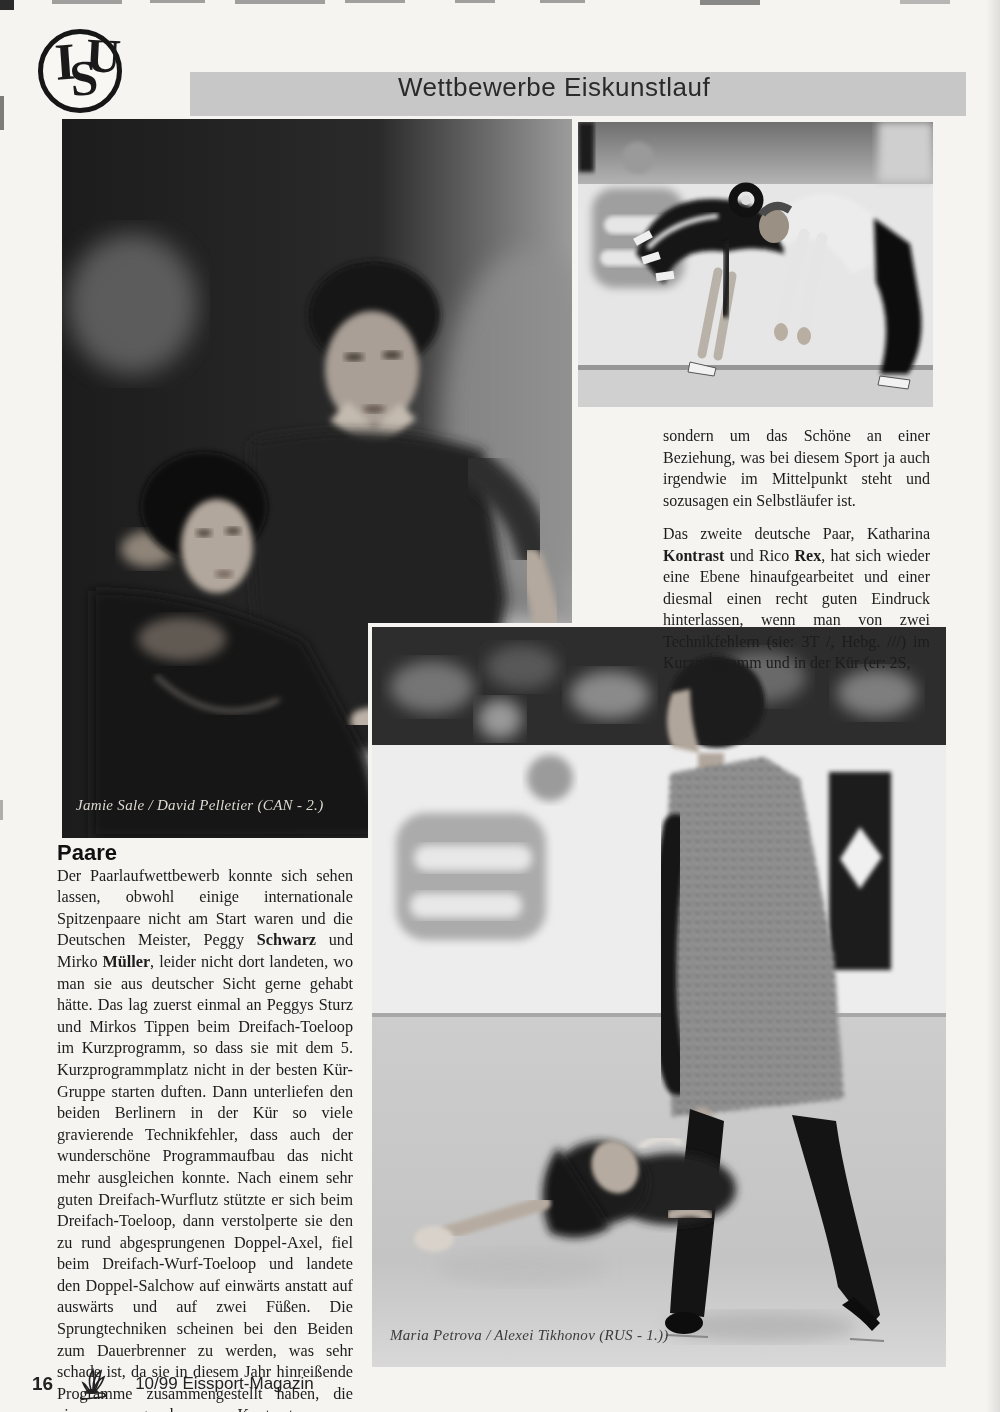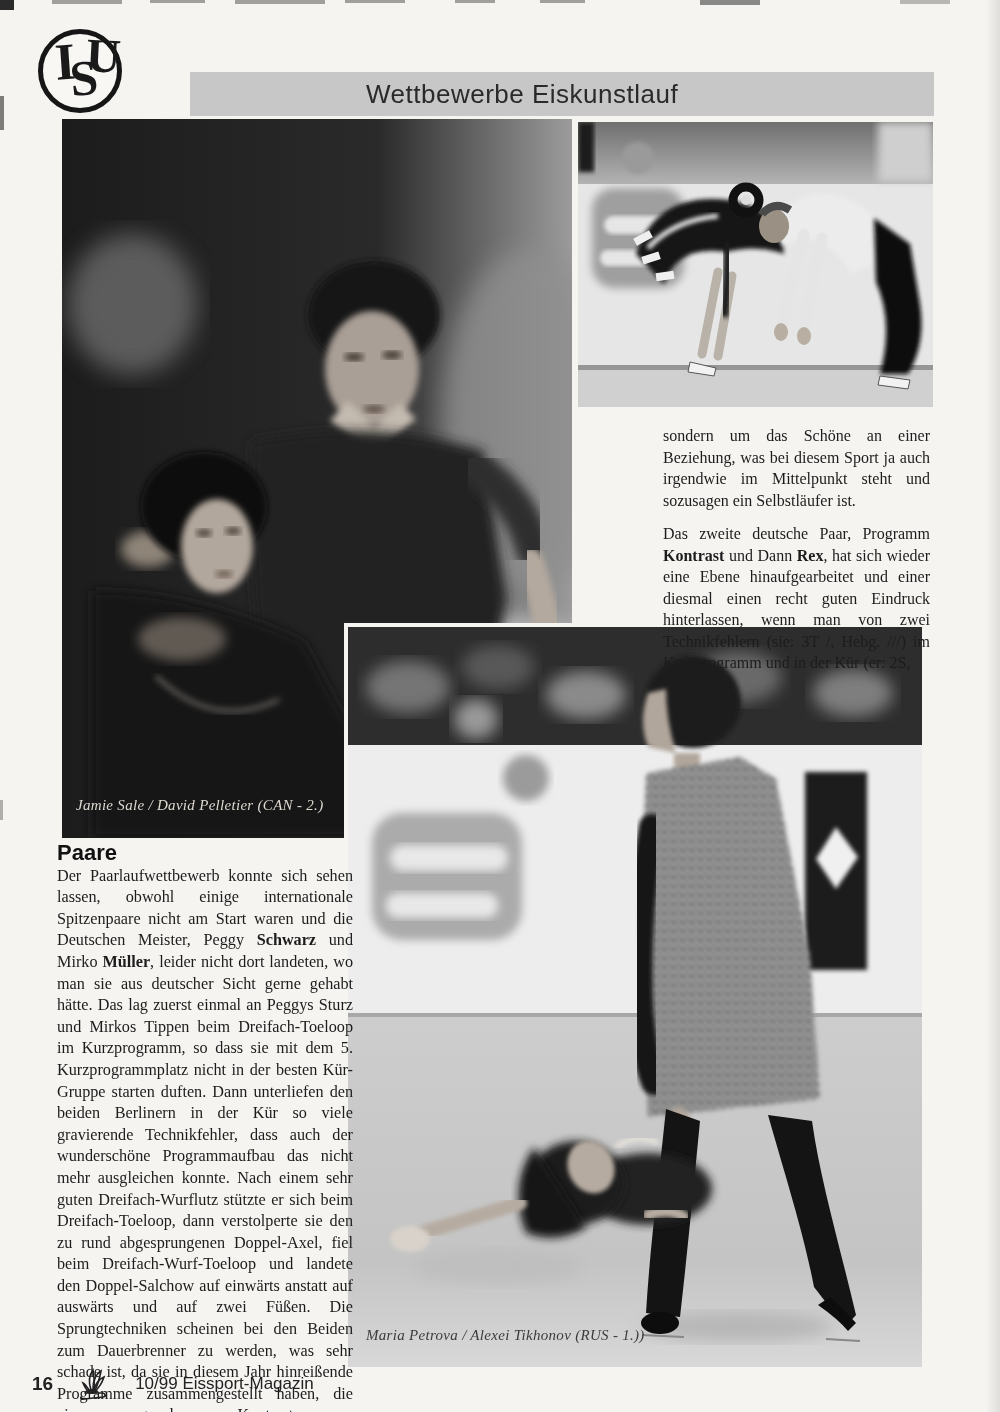--- a/index.html
+++ b/index.html
@@ -25,35 +25,36 @@
   .isu-logo span{
     position:absolute;
     font-family:"Liberation Serif", serif;font-weight:bold;color:#1a1a1a;
   }
   .isu-i{left:12px;top:-2px;font-size:52px;transform:rotate(-4deg);}
   .isu-s{left:27px;top:15px;font-size:50px;transform:rotate(-6deg);}
   .isu-u{left:43px;top:-6px;font-size:48px;transform:rotate(3deg);}
   
   .header-bar{
     position:absolute;left:190px;top:72px;width:744px;height:44px;
-    display:flex;align-items:center;
+    display:flex;
     z-index:5;
+    padding-left:32px;
   }
   .page-title{
     padding-left:176px;
     font-family:"Liberation Sans", sans-serif;
     font-size:26px;color:#2a2a2a;letter-spacing:.5px;
   }
   
   figure{margin:0;padding:0;position:absolute;}
   figure svg{display:block;}
   .photo-main{left:62px;top:119px;width:450px;height:719px;z-index:1;}
   .photo-topright{left:578px;top:122px;width:355px;height:285px;z-index:1;}
   .photo-bottom{
-    left:344px;top:623px;width:578px;height:744px;
+    left:368px;top:623px;width:578px;height:744px;
     border-left:4px solid #f5f4f1;border-top:4px solid #f5f4f1;
     box-sizing:border-box;z-index:2;
   }
   .caption{
     position:absolute;font-style:italic;font-size:15px;letter-spacing:.3px;
     white-space:nowrap;
   }
   .caption-main{left:14px;top:678px;color:#ded9d1;}
   .caption-bottom{left:18px;top:700px;color:#3b3b3b;}
   
@@ -212,21 +213,21 @@
         <ellipse cx="203" cy="210" rx="7" ry="9" fill="#b9aea2"></ellipse>
         <ellipse cx="226" cy="214" rx="7" ry="9" fill="#b9aea2"></ellipse>
         <path d="M296,96 L332,122 L342,182 Q348,222 330,252 L302,252 Q316,200 298,160 Z" fill="#101010" filter="url(#tB2)"></path>
         <path d="M302,254 l30,4 l-2,9 l-30,-4 Z" fill="#f2f2f2" stroke="#555" stroke-width="1"></path>
       </g>
     </svg>
   </figure>
 
   <div class="right-column">
     <p>sondern um das Schöne an einer Beziehung, was bei diesem Sport ja auch irgendwie im Mittelpunkt steht und sozusagen ein Selbstläufer ist.</p>
-    <p><span>Das zweite deutsche Paar, Programm </span><span class="b">Kontrast</span><span> und Dann </span><span class="b">Rex</span><span>, hat sich wieder eine Ebene hinaufgearbeitet und einer diesmal einen recht guten Eindruck hinterlassen, wenn man von zwei Technikfehlern (sie: 3T /, Hebg. ///) im Kurzprogramm und in der Kür (er: 2S,</span></p>
+    <p><span>Das zweite deutsche Paar, Katharina </span><span class="b">Kontrast</span><span> und Rico </span><span class="b">Rex</span><span>, hat sich wieder eine Ebene hinaufgearbeitet und einer diesmal einen recht guten Eindruck hinterlassen, wenn man von zwei Technikfehlern (sie: 3T /, Hebg. ///) im Kurzprogramm und in der Kür (er: 2S,</span></p>
   </div>
 
   <figure class="photo-bottom">
     <svg width="574" height="740" viewBox="0 0 574 740">
       <defs>
         <linearGradient id="bIce" x1="0" y1="0" x2="0" y2="1">
           <stop offset="0" stop-color="#cdcdcd"></stop>
           <stop offset="0.7" stop-color="#c4c4c4"></stop>
           <stop offset="1" stop-color="#d8d8d8"></stop>
         </linearGradient>

